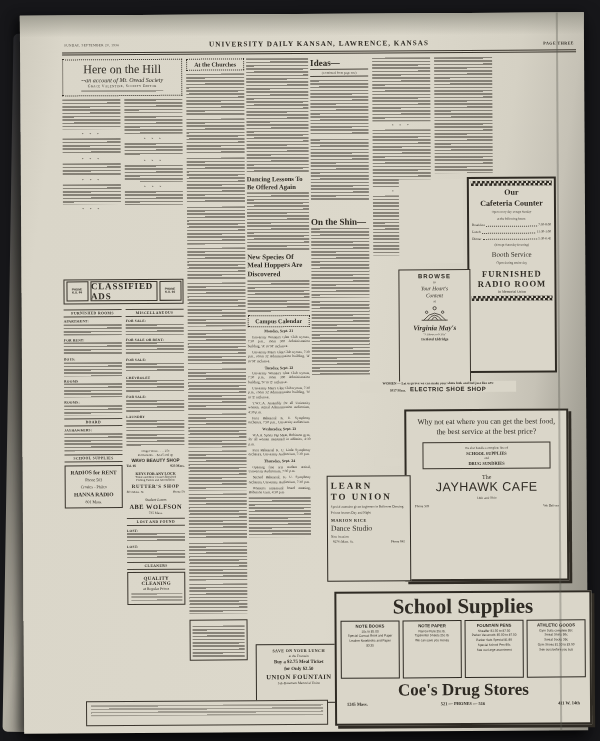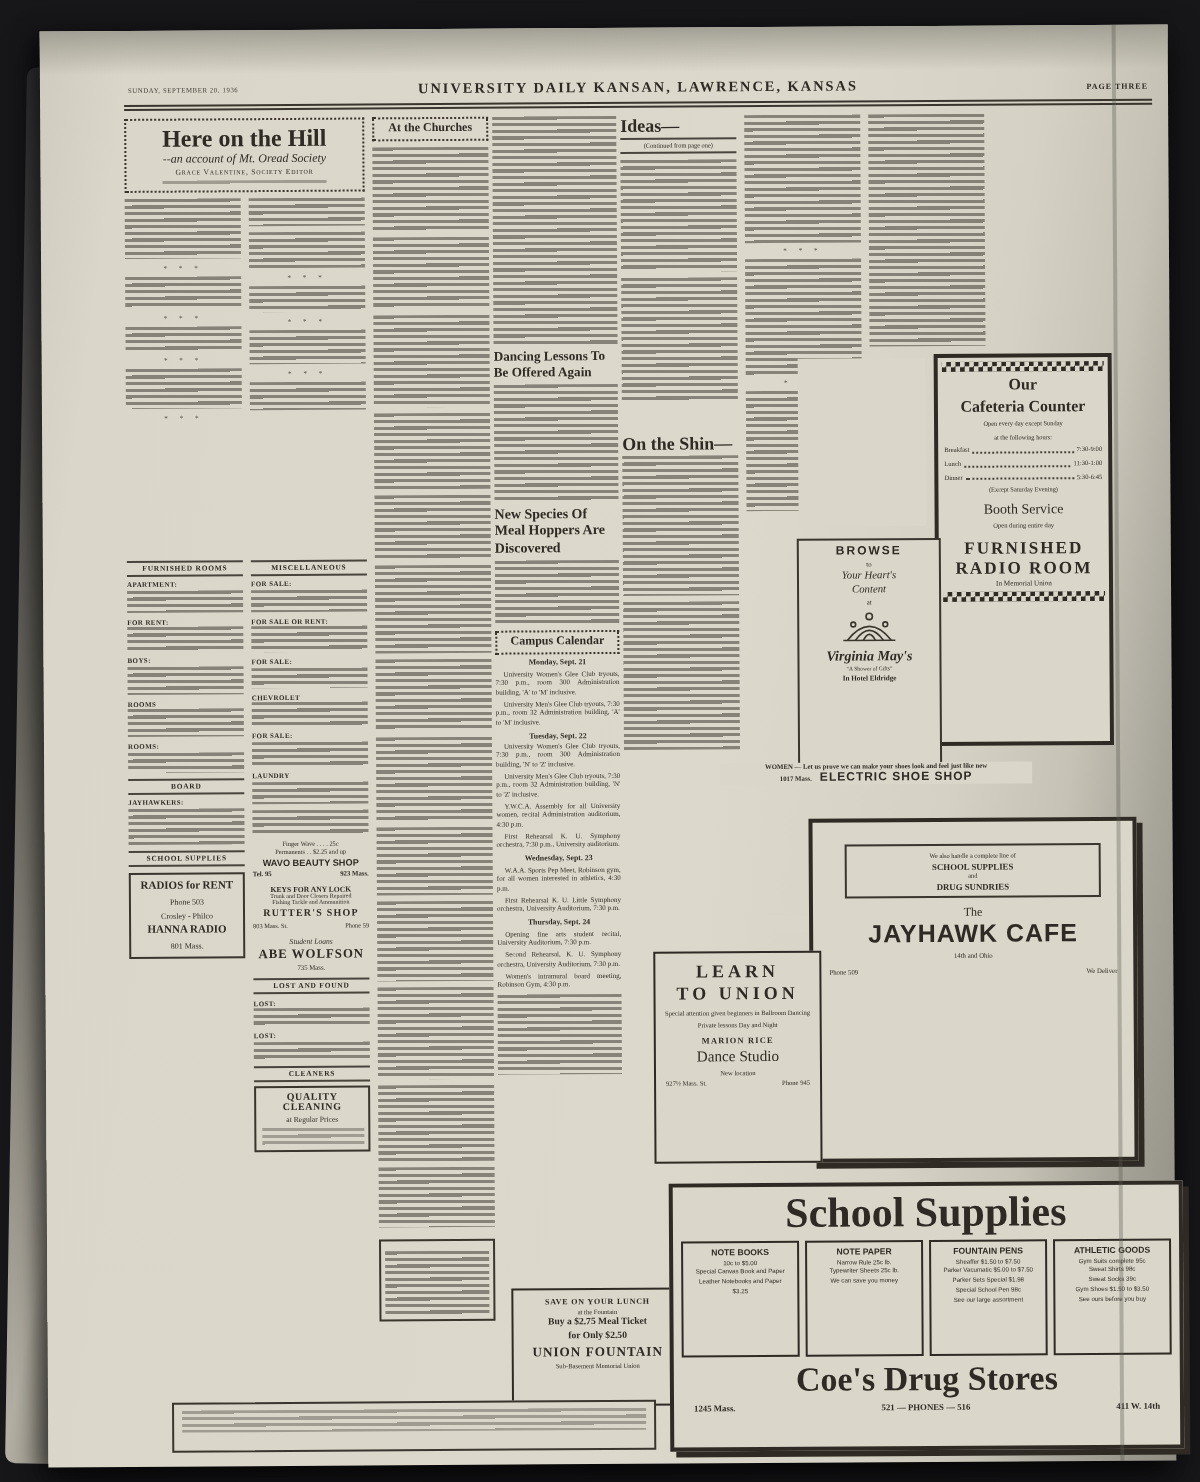--- a/index.html
+++ b/index.html
@@ -35,21 +35,21 @@
   #colD{left:184px;width:62px}
   #colE{left:248px;width:58px}
   #colF{left:310px;width:58px}
   #colG{left:372px;width:58px}
 
   .dotted{border:1.3px dotted #3a352d}
   .box{border:1.2px solid #3a352d}
 
   
   .hill{padding:3px 3px 2px;text-align:center}
-  .hill .t{font-size:12px;font-weight:bold;line-height:12px}
+  .hill .t{font-size:12px;font-weight:normal;line-height:12px}
   .hill .s{font-size:6px;font-style:italic;margin-top:1.5px}
   .hill .e{font-size:3.8px;font-variant:small-caps;letter-spacing:.4px;margin-top:1.5px}
   .hill .o{height:3px;width:74%;margin:1.5px auto 0}
   .society{margin-top:3px;height:176px;column-count:2;column-gap:4px}
   .society .gk{break-inside:avoid;margin-bottom:3px}
 
   
   .cbanner{margin-top:4px;height:20px;border:1.4px solid #3a352d;display:flex;align-items:stretch;padding:1.5px;gap:2px}
   .cbanner .ph{border:1px solid #3a352d;width:20px;display:flex;flex-direction:column;align-items:center;justify-content:center;font-size:3px;font-weight:bold;line-height:3.4px;font-family:"Liberation Sans",sans-serif}
   .cbanner .ct{flex:1;border:1px solid #3a352d;display:flex;align-items:center;justify-content:center;font-size:9px;font-weight:bold;letter-spacing:.8px}
@@ -134,25 +134,25 @@
   .women .row{display:flex;align-items:baseline;justify-content:center;gap:4px;margin-top:1px}
   .women .n{font-size:6px;font-weight:bold;font-family:"Liberation Sans",sans-serif;letter-spacing:.5px}
   .women .a{font-size:3.4px;font-weight:bold}
 
   .jayhawk{left:340px;top:370px;width:144px;height:156px;border:2.2px solid #2f2b24;box-shadow:3px 3px 0 #2f2b24;text-align:center;padding:6px 8px}
   .jayhawk .pitch{font-size:7.6px;line-height:10px}
   .jayhawk .inner{border:1px solid #3a352d;margin:5px 8px 0;padding:2.5px}
   .jayhawk .i1{font-size:3.2px}
   .jayhawk .i2{font-size:4.4px;font-weight:bold;margin-top:1px}
   .jayhawk .the{font-size:6px;margin-top:5px}
-  .jayhawk .n{font-size:12.5px;font-weight:bold;font-family:"Liberation Sans",sans-serif;letter-spacing:.5px}
+  .jayhawk .n{font-size:12.5px;font-weight:normal;font-family:"Liberation Sans",sans-serif;letter-spacing:.5px}
   .jayhawk .a{font-size:3.4px;margin-top:1.5px}
   .jayhawk .row{display:flex;justify-content:space-between;font-size:3.4px;margin-top:4px}
 
-  .dance{left:262px;top:436px;width:76px;height:96px;border:1.6px solid #2f2b24;text-align:center;padding:4px 3px}
+  .dance{left:262px;top:436px;width:76px;height:96px;border:1.6px solid #2f2b24;text-align:left;padding:4px 3px}
   .dance .t{font-size:9px;font-weight:bold;letter-spacing:2px;line-height:10.5px}
   .dance .b{font-size:3.3px;line-height:4.1px;margin-top:2.5px}
   .dance .n{font-size:4.2px;font-weight:bold;letter-spacing:.6px;margin-top:3px}
   .dance .st{font-size:7.6px;margin-top:1px}
   .dance .l{font-size:3.3px;margin-top:1.5px}
   .dance .row{display:flex;justify-content:space-between;font-size:3.3px;margin-top:1px;padding:0 2px}
 
   .fountain{left:190px;top:604px;width:80px;height:52px;border:1.4px solid #2f2b24;text-align:center;padding:2.5px 2px}
   .fountain .a{font-size:4px;font-weight:bold;letter-spacing:.4px}
   .fountain .b{font-size:3.3px;margin-top:1px}
@@ -207,20 +207,31 @@
       <div class="gk" style="height:14px"></div>
       <div class="gk" style="height:18px"></div>
       <div class="sep">* * *</div>
       <div class="gk" style="height:13px"></div>
       <div class="sep">* * *</div>
       <div class="gk" style="height:17px"></div>
       <div class="sep">* * *</div>
       <div class="gk" style="height:14px"></div>
     </div>
 
+    <div class="cbanner">
+      <div class="ph">
+        <span>PHONE</span>
+        <span>K.U. 66</span>
+      </div>
+      <div class="ct">CLASSIFIED ADS</div>
+      <div class="ph">
+        <span>PHONE</span>
+        <span>K.U. 66</span>
+      </div>
+    </div>
 
     <div class="ccols">
       <div class="ccol">
         <div class="sech">FURNISHED ROOMS</div>
         <div class="cad">
               <span class="lead">APARTMENT:</span>
               <div class="gk" style="height:11px"></div>
             </div>
         <div class="cad">
               <span class="lead">FOR RENT:</span>
@@ -444,20 +455,21 @@
 
   <div class="ovl women">
     <div class="w">WOMEN — Let us prove we can make your shoes look and feel just like new</div>
     <div class="row">
       <span class="a">1017 Mass.</span>
       <span class="n">ELECTRIC SHOE SHOP</span>
     </div>
   </div>
 
   <div class="ovl jayhawk">
+    <div class="pitch">Why not eat where you can get the best food, the best service at the best price?</div>
     <div class="inner">
       <div class="i1">We also handle a complete line of</div>
       <div class="i2">SCHOOL SUPPLIES</div>
       <div class="i1">and</div>
       <div class="i2">DRUG SUNDRIES</div>
     </div>
     <div class="the">The</div>
     <div class="n">JAYHAWK CAFE</div>
     <div class="a">14th and Ohio</div>
     <div class="row">

